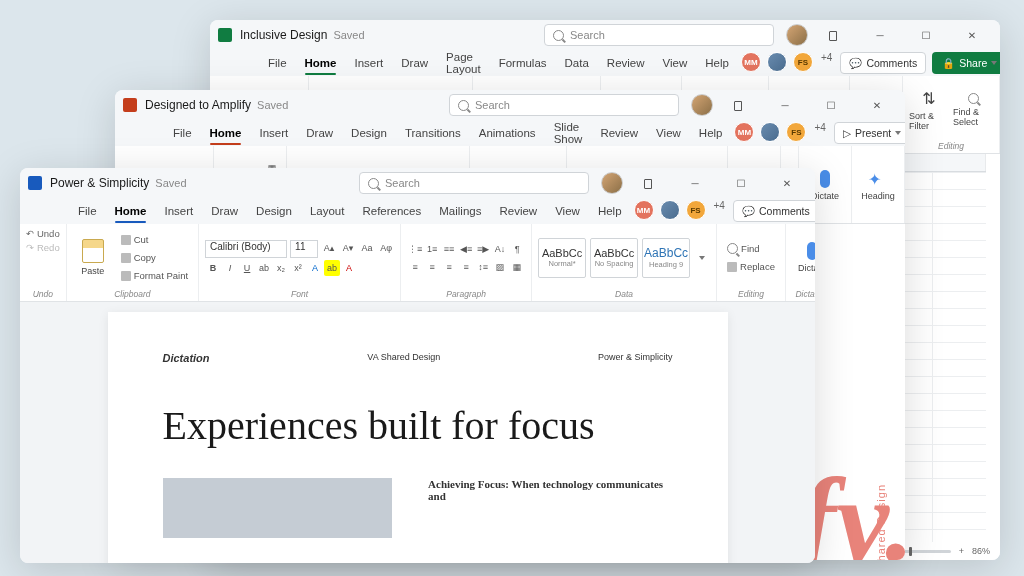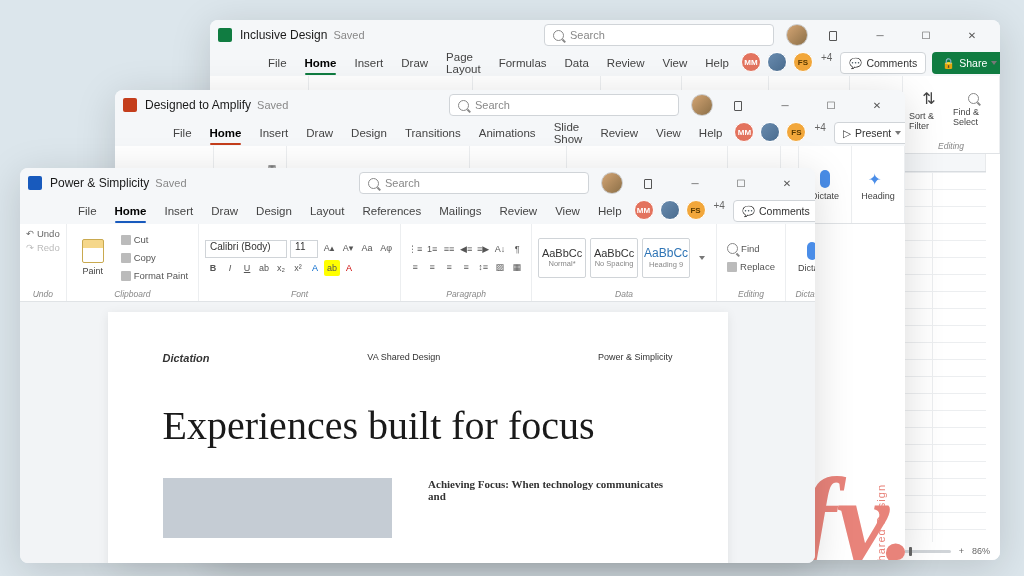--- a/index.html
+++ b/index.html
@@ -493,21 +493,21 @@
       <div class="rgroup-body" style="flex-direction:column;align-items:flex-start;gap:3px">
         <div class="qat">↶ <span>Undo</span></div>
         <div class="qat" style="color:#bbb">↷ <span>Redo</span></div>
       </div>
       <div class="rgroup-label">Undo</div>
     </div>
     <div class="rgroup">
       <div class="rgroup-body">
         <div class="rbtn-lg">
             <div class="ico-box ico-paste"></div>
-            <span>Paint</span>
+            <span>Paste</span>
           </div>
         <div class="rcol">
           <div class="rbtn-sm">
               <span class="sm-ico"></span>
               <span>Cut</span>
             </div>
           <div class="rbtn-sm">
               <span class="sm-ico"></span>
               <span>Copy</span>
             </div>

